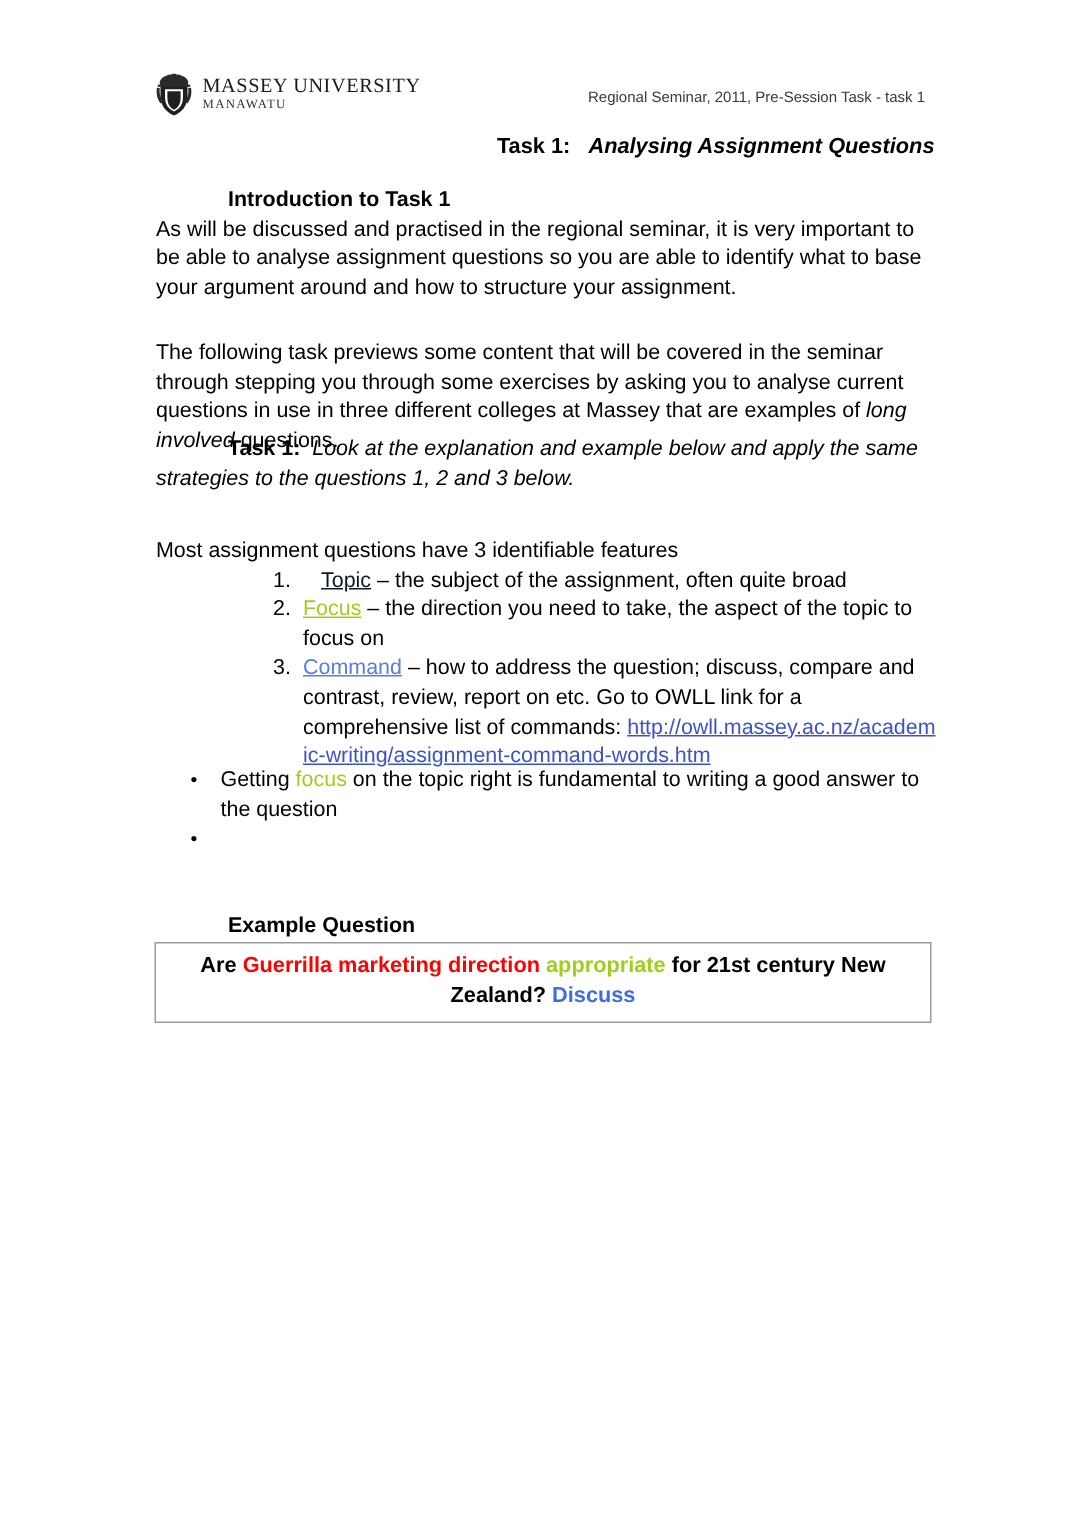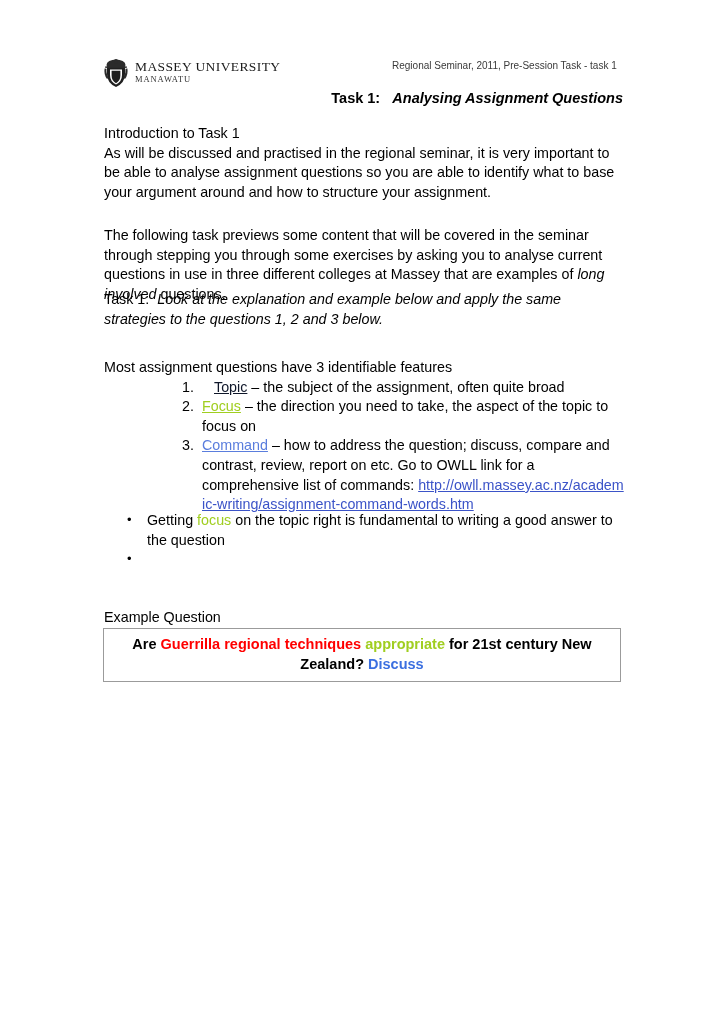--- a/index.html
+++ b/index.html
@@ -26,21 +26,21 @@
   
   .header {
     position: absolute;
     left: 103px;
     top: 44px;
     width: 520px;
     height: 36px;
   }
   .logo-block {
     position: absolute;
-    left: 0; top: 14px;
+    left: 0; top: 4px;
     display: flex;
     align-items: flex-start;
   }
   .crest {
     width: 26px;
     height: 32px;
     margin-right: 6px;
     flex: 0 0 auto;
   }
   .logo-text {
@@ -83,21 +83,21 @@
   .doc-title .ital { font-style: italic; }
 
   
   .col {
     position: absolute;
     left: 104px;
     width: 520px;
     font-size: 14.3px;
     line-height: 19.6px;
   }
-  .b-head { font-weight: normal; }
+  .b-head { font-weight: bold; margin-left: 48px; }
   .ital { font-style: italic; }
 
   .para { margin: 0; }
 
   
   ol.features {
     margin: 0;
     padding: 0;
     list-style: none;
   }
@@ -245,16 +245,16 @@
         <span class="bullet">•</span>
       </li>
     </ul>
   </div>
 
   <div class="col" style="top:608px;">
     <div class="b-head">Example Question</div>
   </div>
 
   <div class="example-box" style="top:628px;">
-    <span class="c-black">Are </span><span class="c-red">Guerrilla regional techniques</span><span> </span><span class="c-green">appropriate</span><span class="c-black"> for 21st century New Zealand? </span><span class="c-blue"> Discuss</span>
+    <span class="c-black">Are </span><span class="c-red">Guerrilla marketing direction</span><span> </span><span class="c-green">appropriate</span><span class="c-black"> for 21st century New Zealand? </span><span class="c-blue"> Discuss</span>
   </div>
 
 </div>
 
 </body></html>

